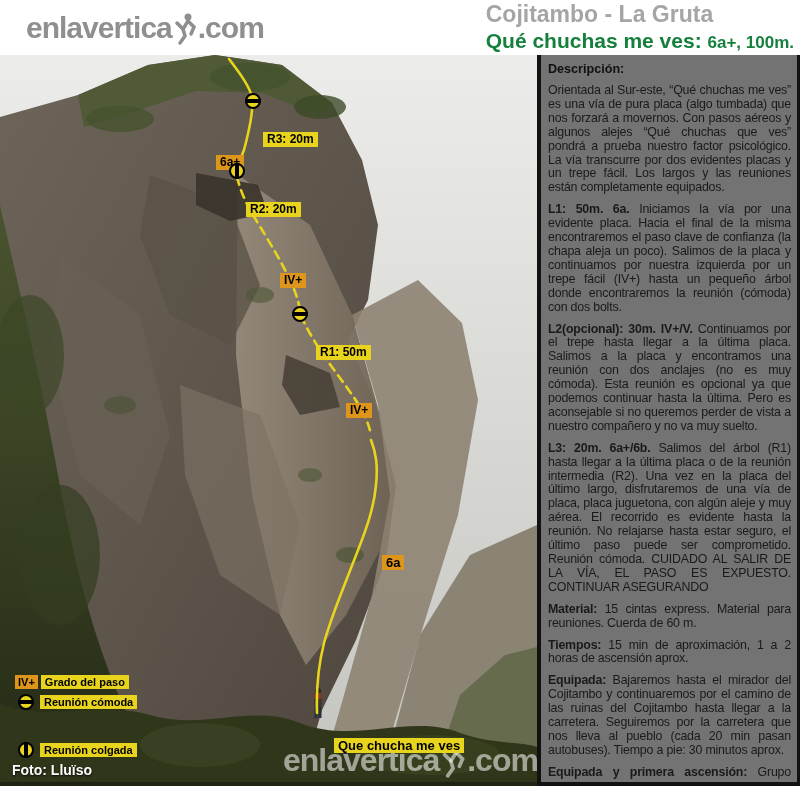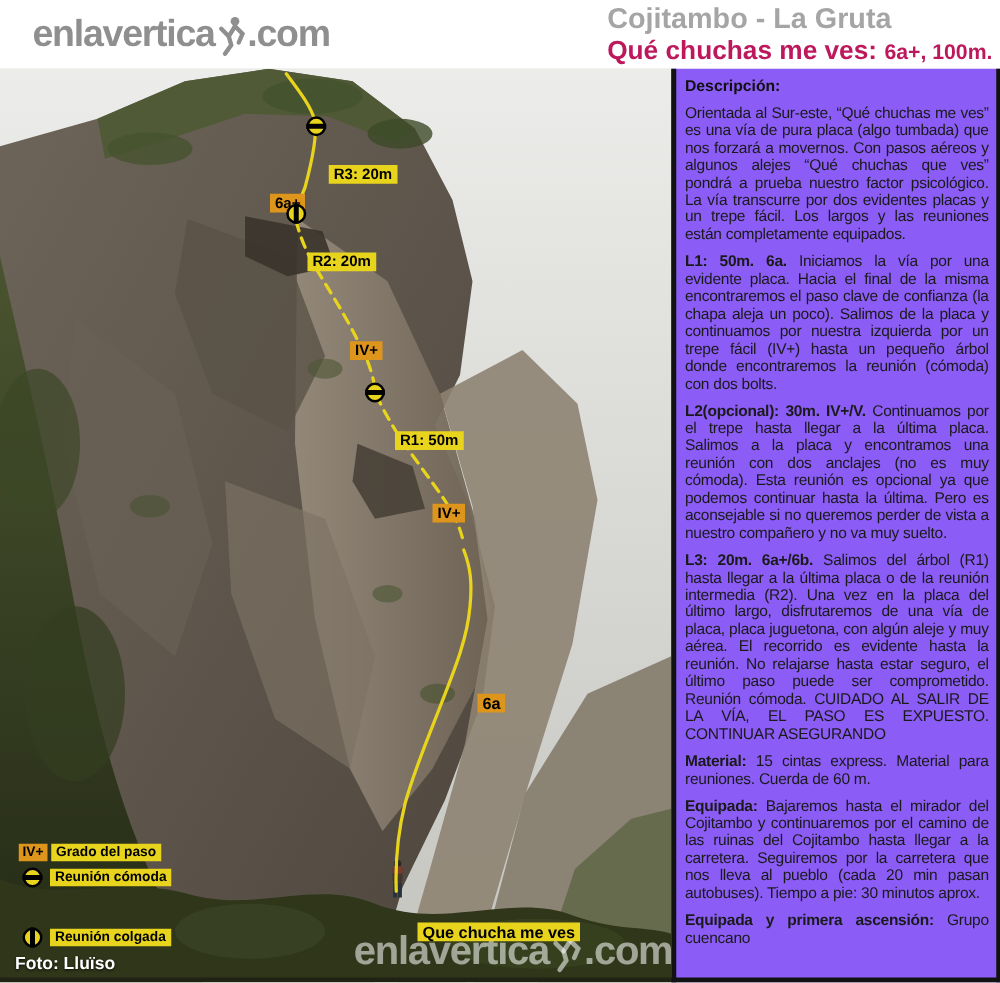--- a/index.html
+++ b/index.html
@@ -6,21 +6,21 @@
     font-family:"Liberation Sans",sans-serif;}
   .stage{position:relative;width:800px;height:656px;background:#fff;}
 
   
   .header{position:absolute;left:0;top:0;width:800px;height:55px;background:#fff;}
   .site-logo{position:absolute;left:26px;top:12px;display:flex;align-items:flex-end;
     color:#8f8f8f;font-weight:bold;font-size:30px;line-height:32px;letter-spacing:-1px;}
   .site-logo svg{margin:0 1px -2px 1px;}
   .header-titles{position:absolute;right:6px;top:1px;text-align:left;white-space:nowrap;}
   .location-title{font-size:23px;line-height:27px;font-weight:bold;color:var(--title-gray,#a5a5a5);}
-  .route-title{font-size:21px;line-height:25px;font-weight:bold;color:#be185d;}
+  .route-title{font-size:21px;line-height:25px;font-weight:bold;color:#15803d;}
   .route-spec{font-size:17px;}
 
   
   .photo{position:absolute;left:0;top:55px;width:537px;height:731px;overflow:hidden;background:#c8c8c3;}
   .cliff,.route-svg{position:absolute;left:0;top:0;width:537px;height:731px;}
   .route-line{stroke:var(--accent-yellow,#e9d41d);stroke-width:2.6;stroke-linecap:round;fill:none;}
   .dashed{stroke-dasharray:8 6;}
 
   .badge{position:absolute;display:inline-block;background:var(--accent-yellow,#e9d41d);
     color:#000;font-weight:bold;font-size:12px;line-height:15px;padding:0 4px;white-space:nowrap;z-index:3;margin-top:40px;}
@@ -54,21 +54,21 @@
 
   .photo-credit{position:absolute;left:12px;top:707px;color:#fff;font-weight:bold;font-size:14px;
     text-shadow:0 1px 2px rgba(0,0,0,.85);z-index:3;}
   .photo-watermark{position:absolute;left:283px;top:688px;display:flex;align-items:flex-end;
     color:rgba(255,255,255,.55);font-weight:bold;font-size:32px;line-height:34px;
     letter-spacing:-1px;white-space:nowrap;z-index:2;}
   .photo-watermark svg{margin:0 1px -2px 1px;}
 
   
   .panel{position:absolute;left:537px;top:55px;width:263px;height:731px;box-sizing:border-box;
-    background:#8b5cf6;border-left:4px solid #121212;border-right:3px solid #121212;
+    background:#737373;border-left:4px solid #121212;border-right:3px solid #121212;
     border-bottom:4px solid #121212;padding:7px 6px 2px 7px;overflow:hidden;}
   .panel-heading{font-size:12.6px;font-weight:bold;margin:0 0 8px 0;color:#111;}
   .panel p{margin:0 0 8px 0;font-size:12.4px;line-height:13.9px;text-align:justify;
     color:#1a1a1a;letter-spacing:-0.2px;}
   .panel p b{letter-spacing:-0.2px;}
 </style>
 </head>
 <body>
 
 <div class="stage">
@@ -203,18 +203,19 @@
   </div>
 
   <div class="panel">
     <div class="panel-heading">Descripción:</div>
     <div>
         <p>Orientada al Sur-este, “Qué chuchas me ves” es una vía de pura placa (algo tumbada) que nos forzará a movernos. Con pasos aéreos y algunos alejes “Qué chuchas que ves” pondrá a prueba nuestro factor psicológico. La vía transcurre por dos evidentes placas y un trepe fácil. Los largos y las reuniones están completamente equipados.</p>
         <p><b>L1: 50m. 6a. </b>Iniciamos la vía por una evidente placa. Hacia el final de la misma encontraremos el paso clave de confianza (la chapa aleja un poco). Salimos de la placa y continuamos por nuestra izquierda por un trepe fácil (IV+) hasta un pequeño árbol donde encontraremos la reunión (cómoda) con dos bolts.</p>
         <p><b>L2(opcional): 30m. IV+/V. </b>Continuamos por el trepe hasta llegar a la última placa. Salimos a la placa y encontramos una reunión con dos anclajes (no es muy cómoda). Esta reunión es opcional ya que podemos continuar hasta la última. Pero es aconsejable si no queremos perder de vista a nuestro compañero y no va muy suelto.</p>
         <p><b>L3: 20m. 6a+/6b. </b>Salimos del árbol (R1) hasta llegar a la última placa o de la reunión intermedia (R2). Una vez en la placa del último largo, disfrutaremos de una vía de placa, placa juguetona, con algún aleje y muy aérea. El recorrido es evidente hasta la reunión. No relajarse hasta estar seguro, el último paso puede ser comprometido. Reunión cómoda. CUIDADO AL SALIR DE LA VÍA, EL PASO ES EXPUESTO. CONTINUAR ASEGURANDO</p>
         <p><b>Material: </b>15 cintas express. Material para reuniones. Cuerda de 60 m.</p>
+        <p><b>Tiempos: </b>15 min de aproximación,  1 a 2 horas de ascensión aprox.</p>
         <p><b>Equipada: </b>Bajaremos hasta el mirador del Cojitambo y continuaremos por el camino de las ruinas del Cojitambo hasta llegar a la carretera. Seguiremos por la carretera que nos lleva al pueblo (cada 20 min pasan autobuses). Tiempo a pie: 30 minutos aprox.</p>
         <p><b>Equipada y primera ascensión: </b>Grupo cuencano</p>
       </div>
   </div>
 
 </div>
 
 </body></html>

